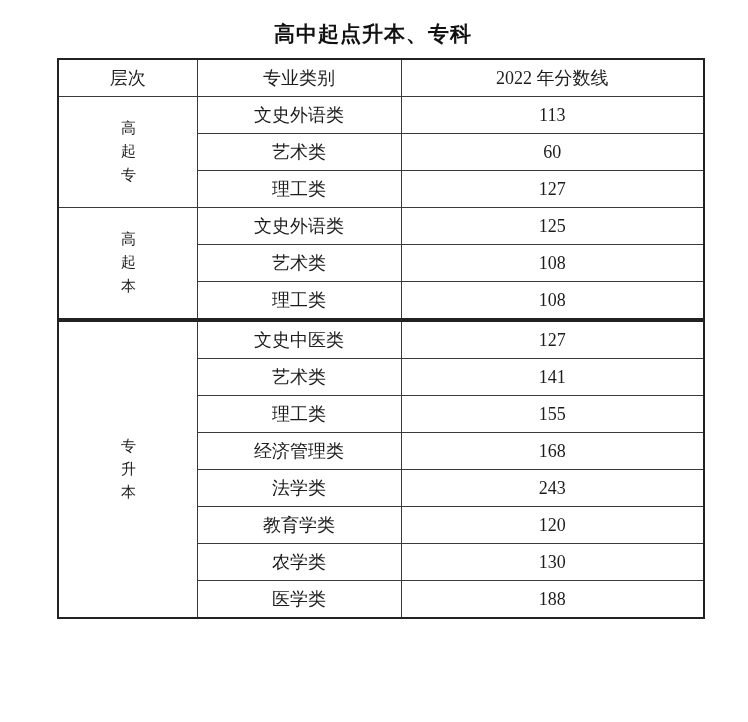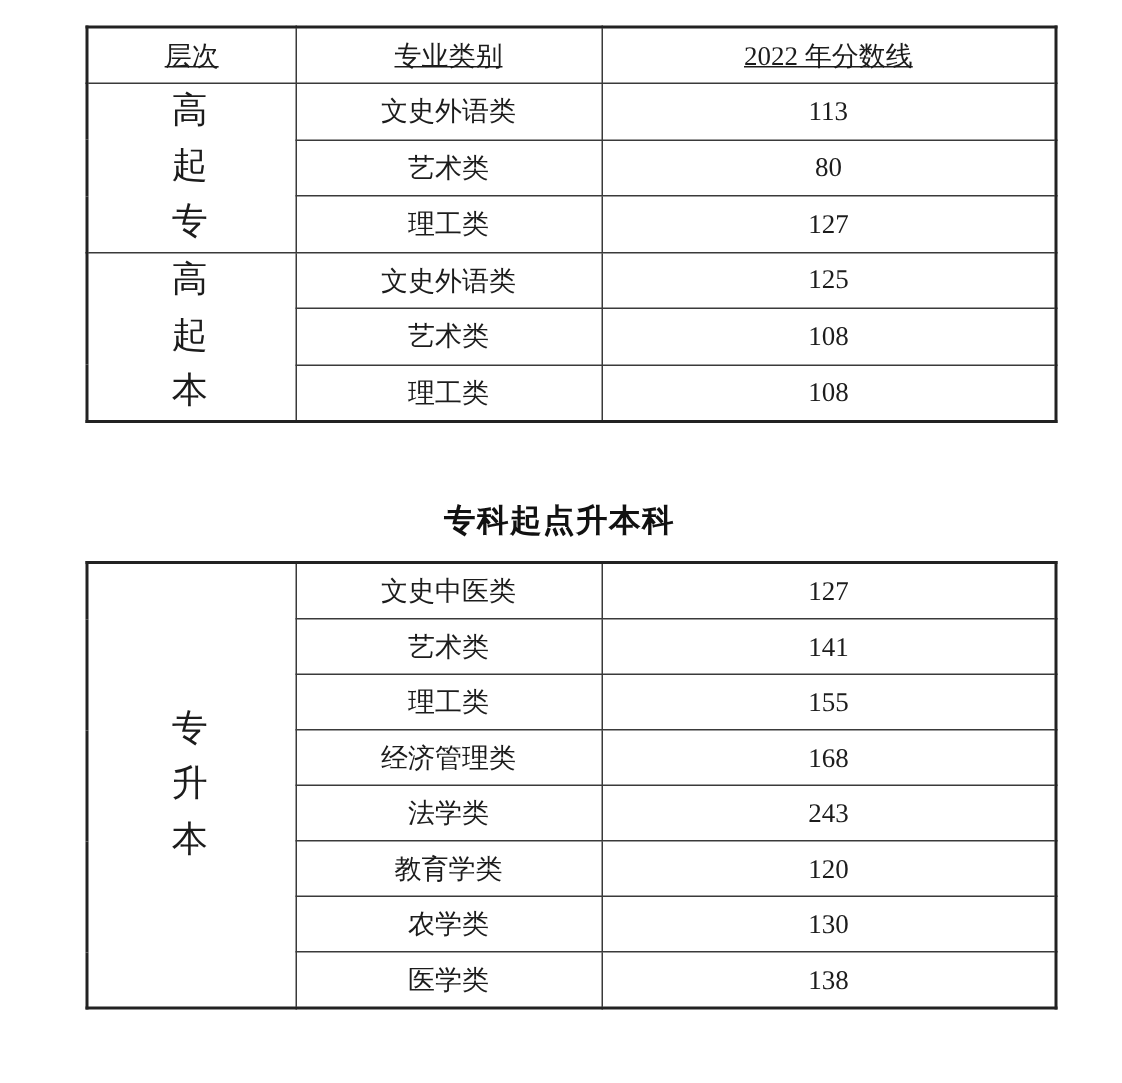--- a/index.html
+++ b/index.html
@@ -46,40 +46,40 @@
     height: 36px;
     padding: 0;
     color: #1c1c1c;
   }
   col.c-level { width: 139px; }
   col.c-category { width: 204px; }
   col.c-score { width: 303px; }
   td.header-cell {
     font-size: 18px;
     color: #161616;
-    text-decoration: underline;
   }
   .vlabel {
     display: inline-block;
     width: 1.1em;
     word-break: break-all;
     line-height: 1.55;
-    font-size: 24px;
-    text-align: left;
+    font-size: 15px;
+    text-align: right;
   }
   td.score-cell {
     font-family: Liberation Serif, serif;
     font-size: 18px;
   }
 </style>
 </head>
 <body>
 
 <div class="page">
 
+  <div class="table-title title-1">高中起点升本、专科</div>
 
   <div class="doc-table-wrap">
     <table class="score-table">
       <colgroup>
         <col class="c-level">
           <col class="c-category">
           <col class="c-score">
       </colgroup>
       <tbody>
         <tr>
@@ -89,21 +89,21 @@
         </tr>
         <tr>
           <td rowspan="3">
             <span class="vlabel">高起专</span>
           </td>
           <td>文史外语类</td>
           <td class="score-cell">113</td>
         </tr>
         <tr>
           <td>艺术类</td>
-          <td class="score-cell">80</td>
+          <td class="score-cell">60</td>
         </tr>
         <tr>
           <td>理工类</td>
           <td class="score-cell">127</td>
         </tr>
         <tr>
           <td rowspan="3">
             <span class="vlabel">高起本</span>
           </td>
           <td>文史外语类</td>
@@ -114,21 +114,20 @@
           <td class="score-cell">108</td>
         </tr>
         <tr>
           <td>理工类</td>
           <td class="score-cell">108</td>
         </tr>
       </tbody>
     </table>
   </div>
 
-  <div class="table-title title-2">专科起点升本科</div>
 
   <div class="doc-table-wrap">
     <table class="score-table">
       <colgroup>
         <col class="c-level">
           <col class="c-category">
           <col class="c-score">
       </colgroup>
       <tbody>
         <tr>
@@ -157,19 +156,19 @@
         <tr>
           <td>教育学类</td>
           <td class="score-cell">120</td>
         </tr>
         <tr>
           <td>农学类</td>
           <td class="score-cell">130</td>
         </tr>
         <tr>
           <td>医学类</td>
-          <td class="score-cell">138</td>
+          <td class="score-cell">188</td>
         </tr>
       </tbody>
     </table>
   </div>
 
 </div>
 
 </body></html>

